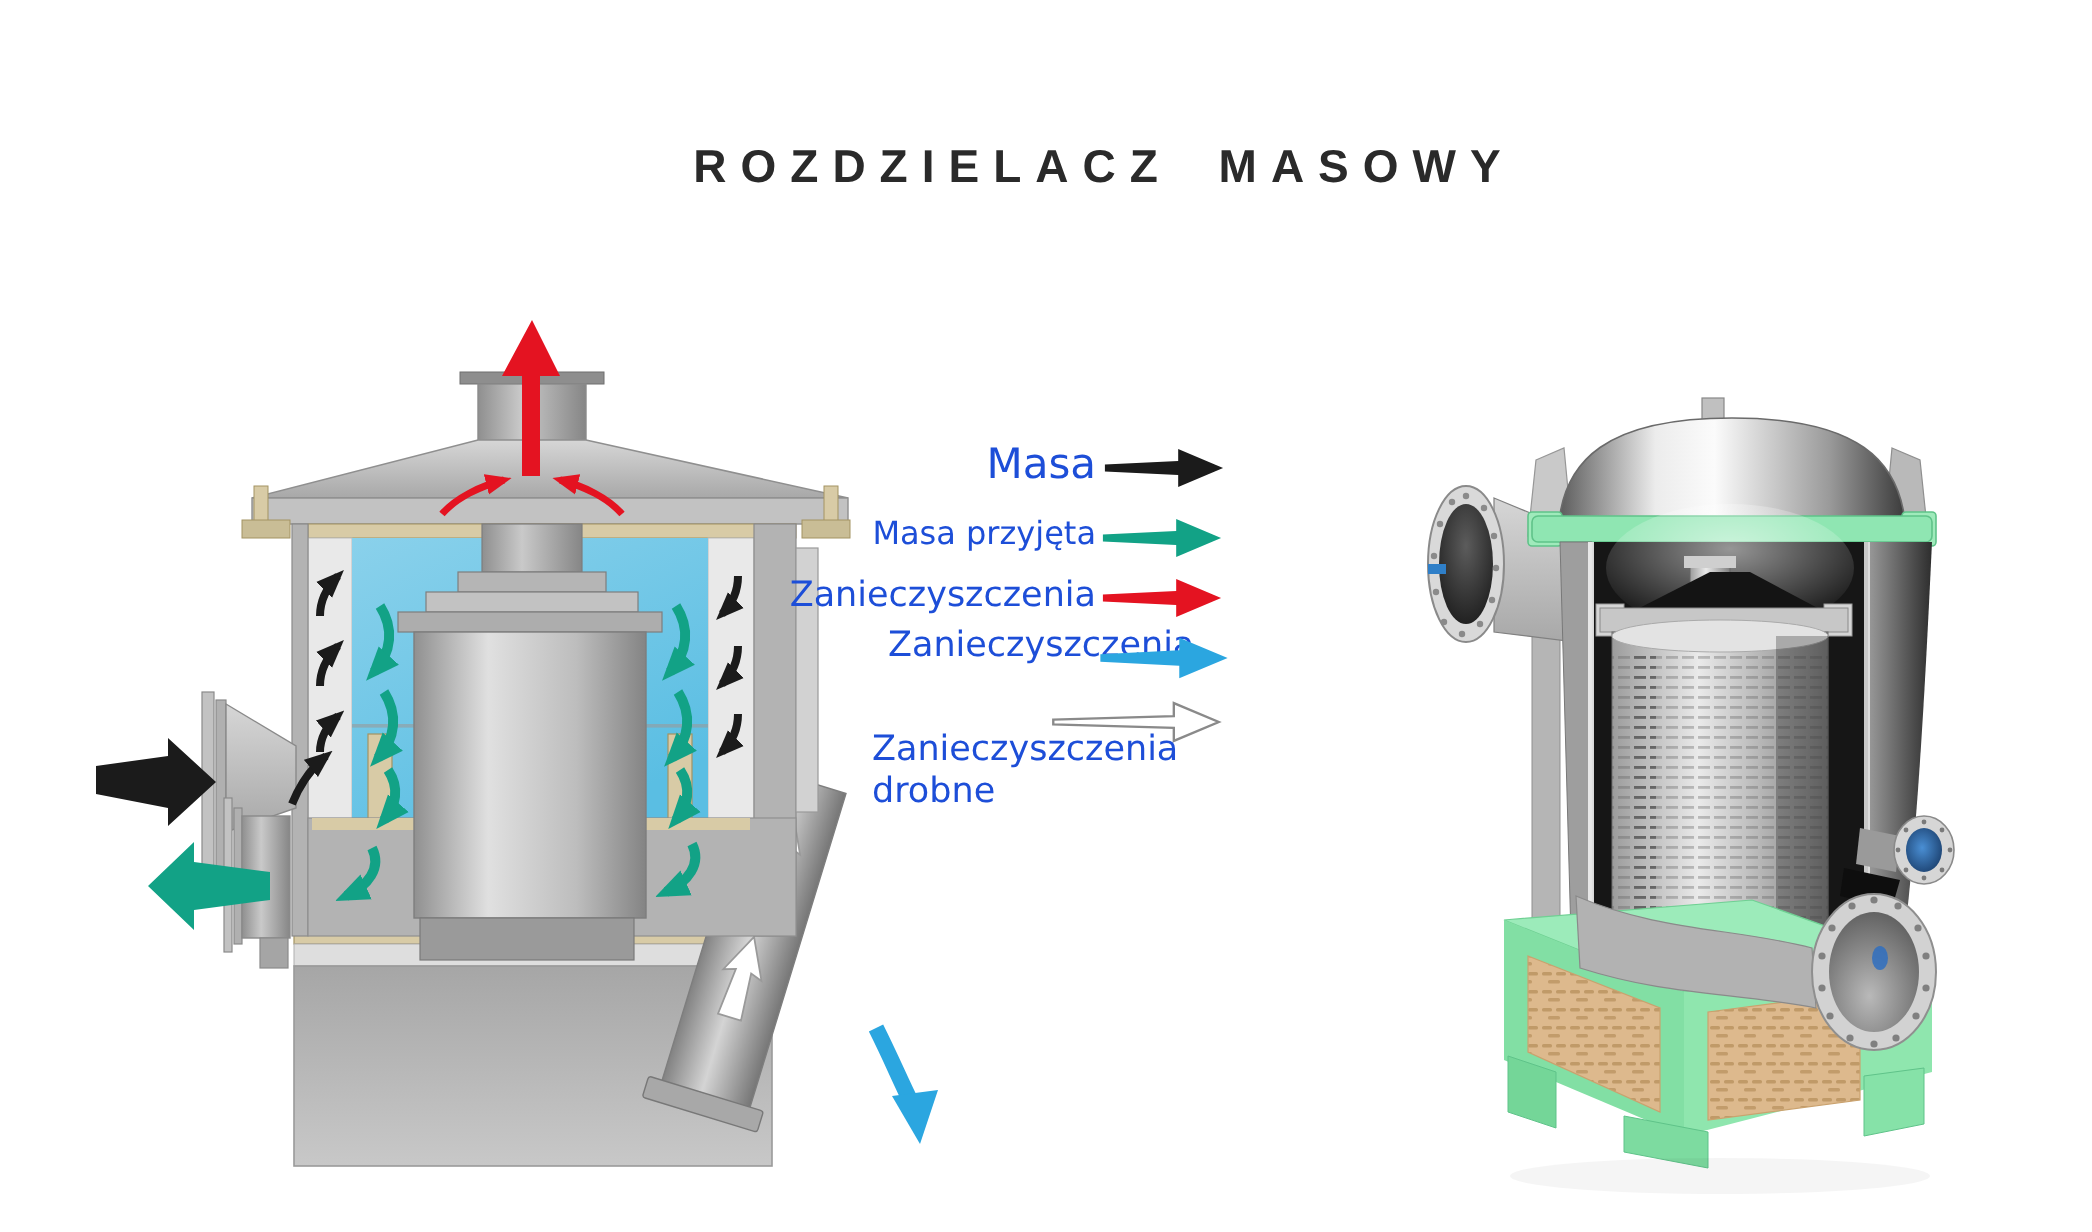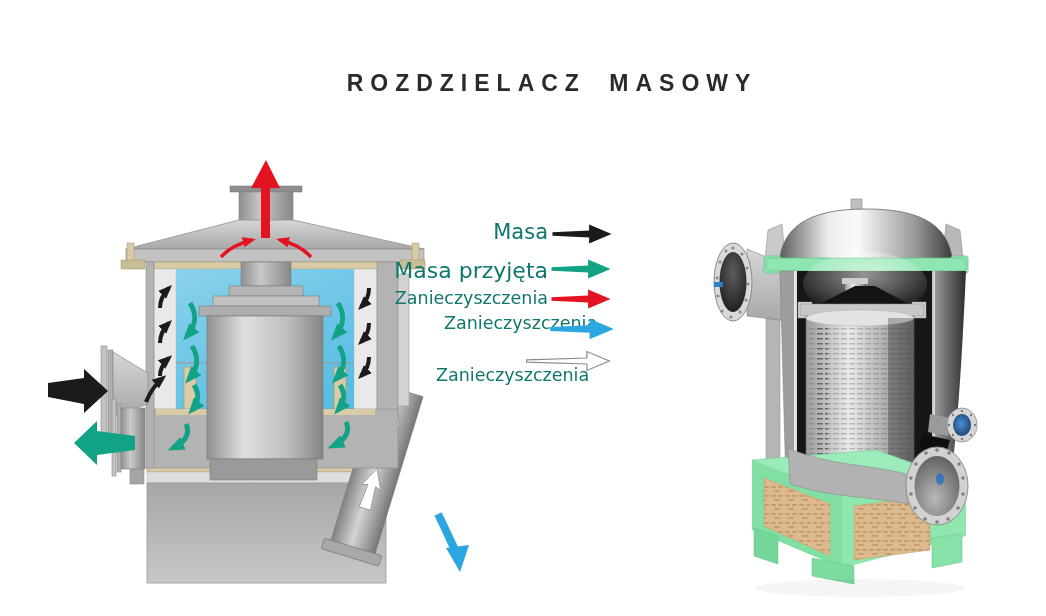--- a/index.html
+++ b/index.html
@@ -7,21 +7,21 @@
     position:relative;width:1046px;height:616px;background:#ffffff;overflow:hidden;
     font-family:"DejaVu Sans","Liberation Sans",sans-serif;color:#1f1f1f;margin-top:16px;
   }
   #main-svg{position:absolute;left:0;top:0;}
   .page-title{
     position:absolute;left:302px;top:54px;width:500px;text-align:center;
     font-family:"Liberation Sans","DejaVu Sans",sans-serif;
     font-size:23px;font-weight:700;letter-spacing:7px;word-spacing:10px;color:#2a2a2a;
     white-space:nowrap;
   }
-  .lg-text{position:absolute;color:#0f766e;line-height:1.18;}
+  .lg-text{position:absolute;color:#1d4ed8;line-height:1.18;}
   .lg-right{text-align:right;}
   .lg-arrow{position:absolute;display:block;}
 </style>
 </head>
 <body>
 
 <div id="stage">
 
   <svg id="main-svg" width="1046" height="616" viewBox="0 0 1046 616">
     <defs>
@@ -331,21 +331,21 @@
 
   <div class="page-title">ROZDZIELACZ MASOWY</div>
 
   <div>
 
     <div class="lg-text lg-right" style="left:360px;top:204px;width:188px;font-size:21px;">Masa</div>
     <svg class="lg-arrow" style="left:552px;top:205px;" width="60" height="26" viewBox="0 0 100 44">
       <polygon points="0,19 62,16 62,6 100,22 62,38 62,28 0,25" fill="#1b1b1b"></polygon>
     </svg>
 
-    <div class="lg-text lg-right" style="left:360px;top:242px;width:188px;font-size:22px;">Masa przyjęta</div>
+    <div class="lg-text lg-right" style="left:360px;top:242px;width:188px;font-size:16px;">Masa przyjęta</div>
     <svg class="lg-arrow" style="left:550px;top:240px;" width="62" height="26" viewBox="0 0 100 44">
       <polygon points="0,19 62,16 62,6 100,22 62,38 62,28 0,25" fill="#12a286"></polygon>
     </svg>
 
     <div class="lg-text lg-right" style="left:360px;top:272px;width:188px;font-size:17.5px;">Zanieczyszczenia</div>
     <svg class="lg-arrow" style="left:550px;top:270px;" width="62" height="26" viewBox="0 0 100 44">
       <polygon points="0,19 62,16 62,6 100,22 62,38 62,28 0,25" fill="#e41321"></polygon>
     </svg>
 
     <div class="lg-text" style="left:444px;top:297px;font-size:17.5px;">
@@ -353,16 +353,17 @@
     </div>
     <svg class="lg-arrow" style="left:549px;top:299px;" width="66" height="28" viewBox="0 0 100 44">
       <polygon points="0,19 62,16 62,6 100,22 62,38 62,28 0,25" fill="#2ba6e0"></polygon>
     </svg>
 
     <svg class="lg-arrow" style="left:520px;top:332px;" width="96" height="26" viewBox="0 0 140 44">
       <polygon points="0,20 102,17 102,6 140,22 102,38 102,27 0,24" stroke="#8a8a8a" stroke-width="2" fill="#ffffff"></polygon>
     </svg>
     <div class="lg-text" style="left:436px;top:349px;font-size:17.5px;">
       <div>Zanieczyszczenia</div>
+      <div>drobne</div>
     </div>
   </div>
 
 </div>
 
 </body></html>

